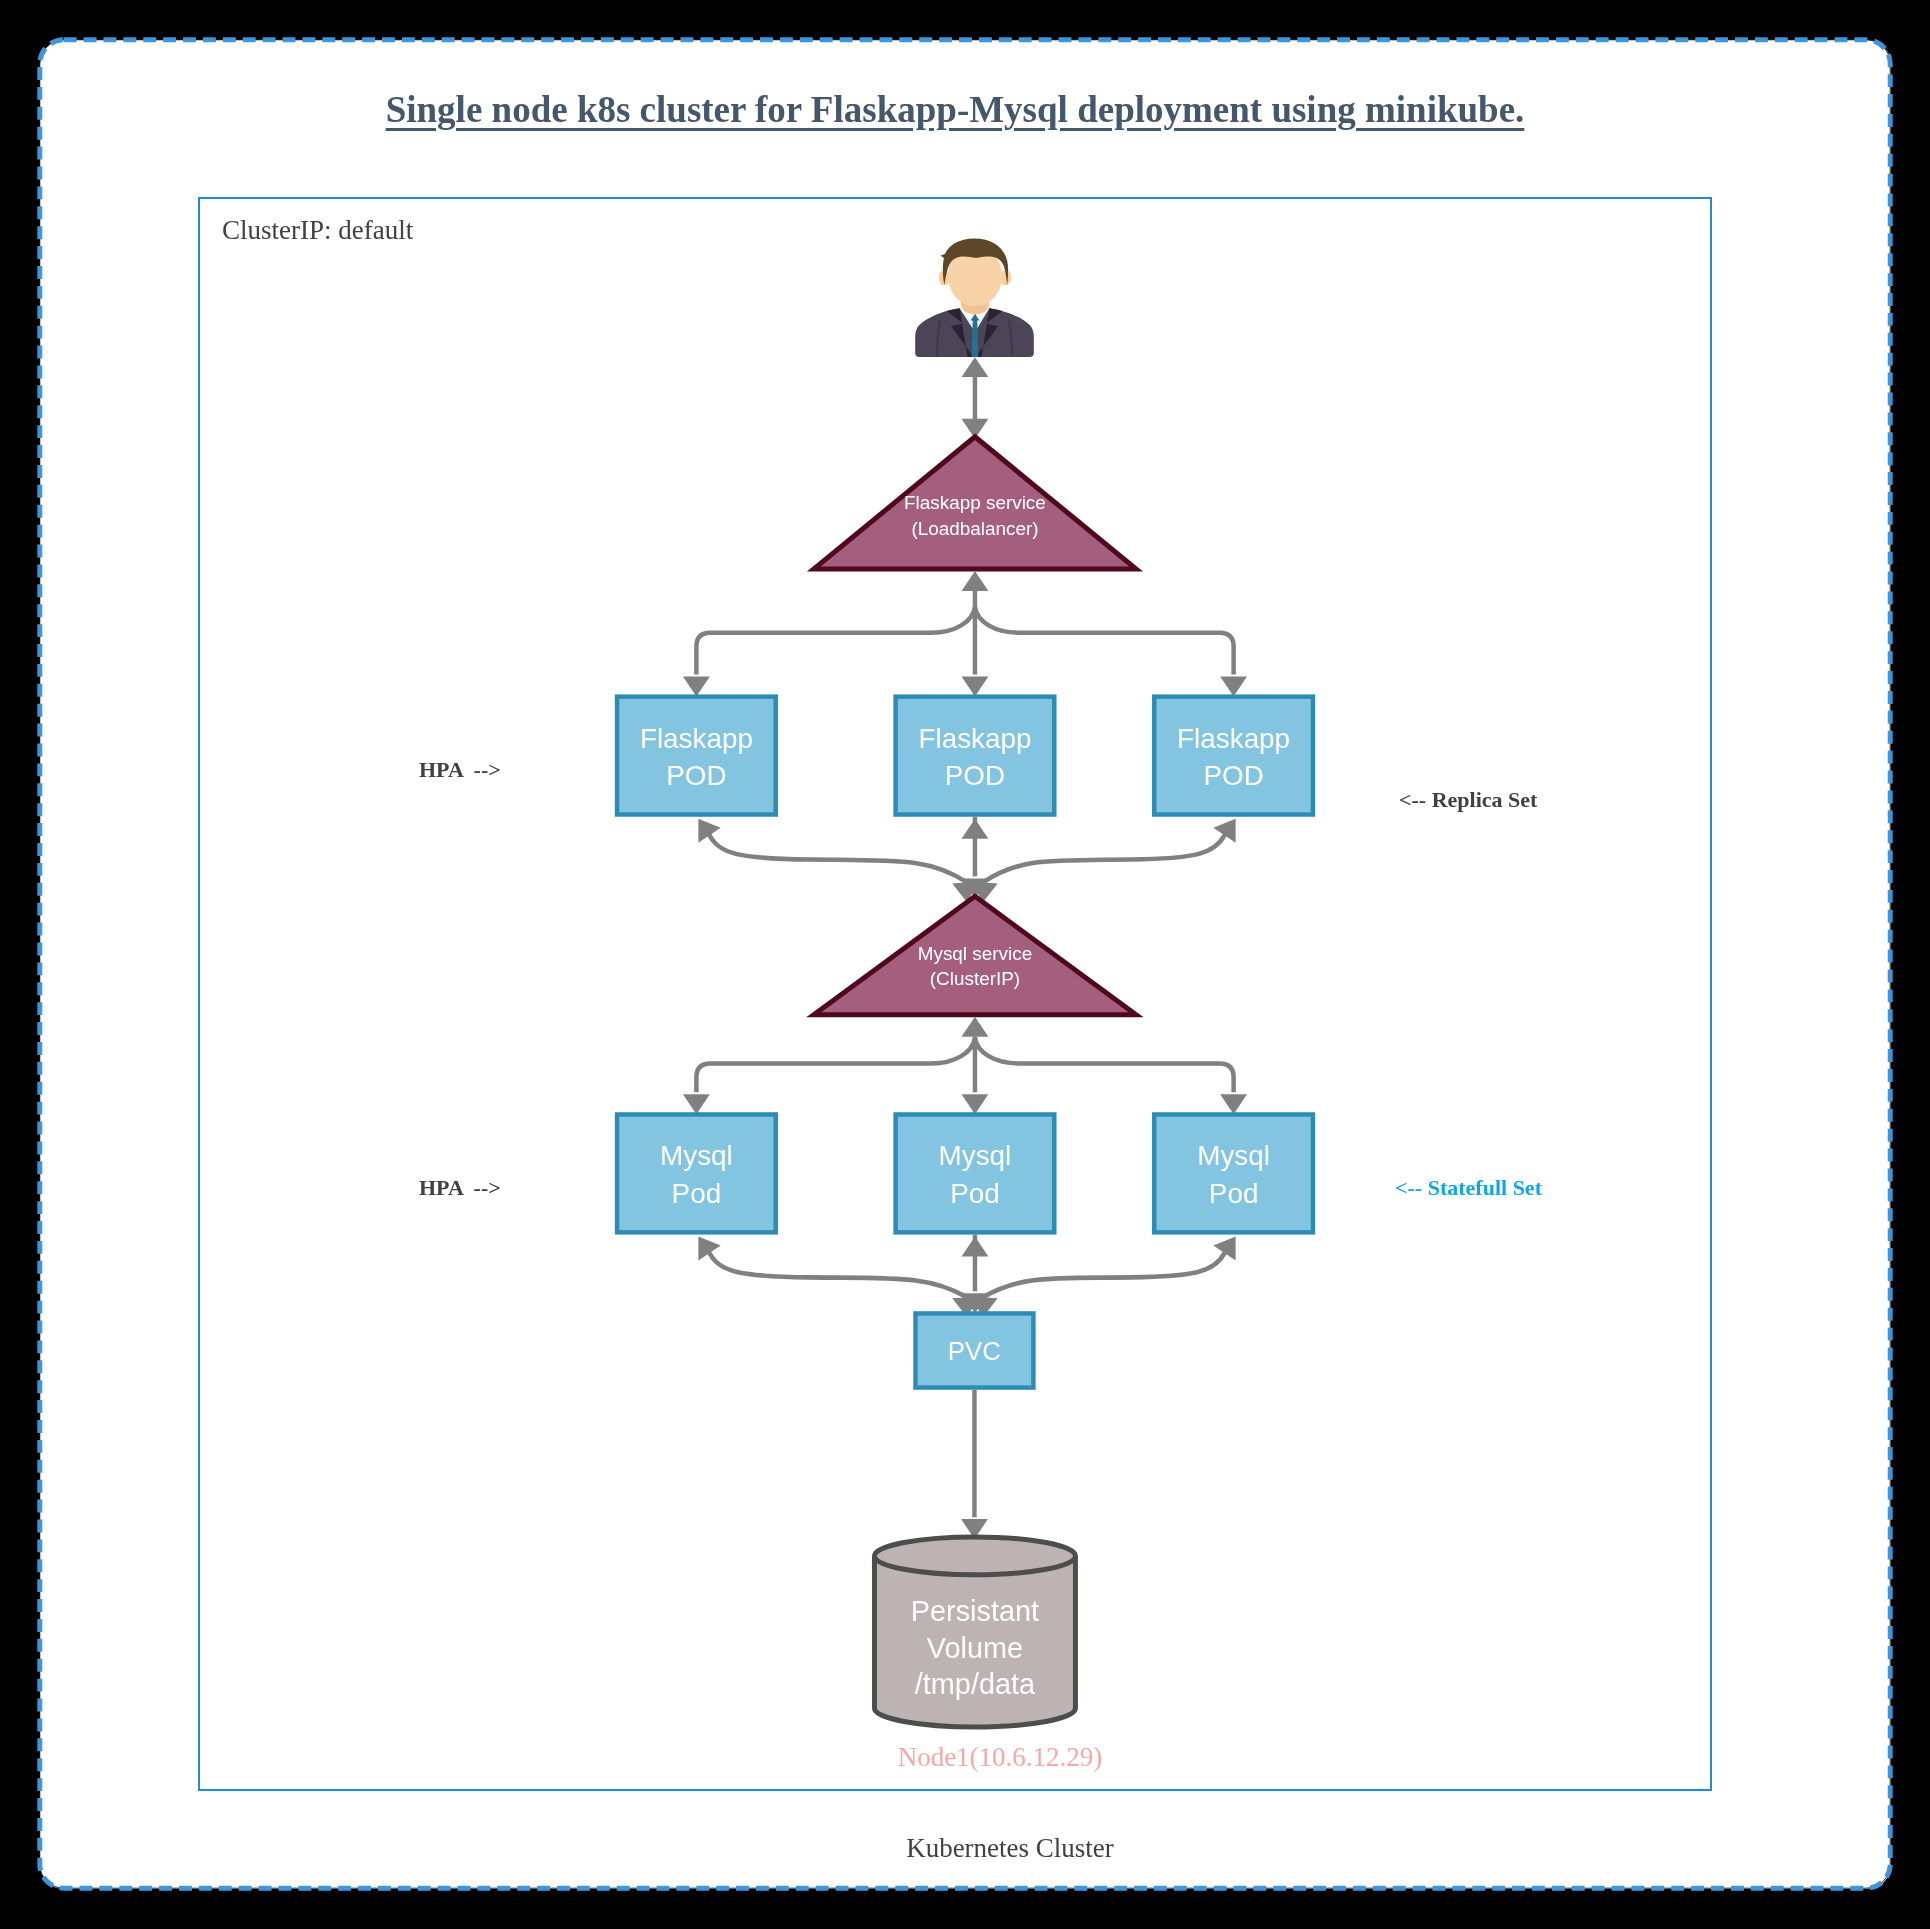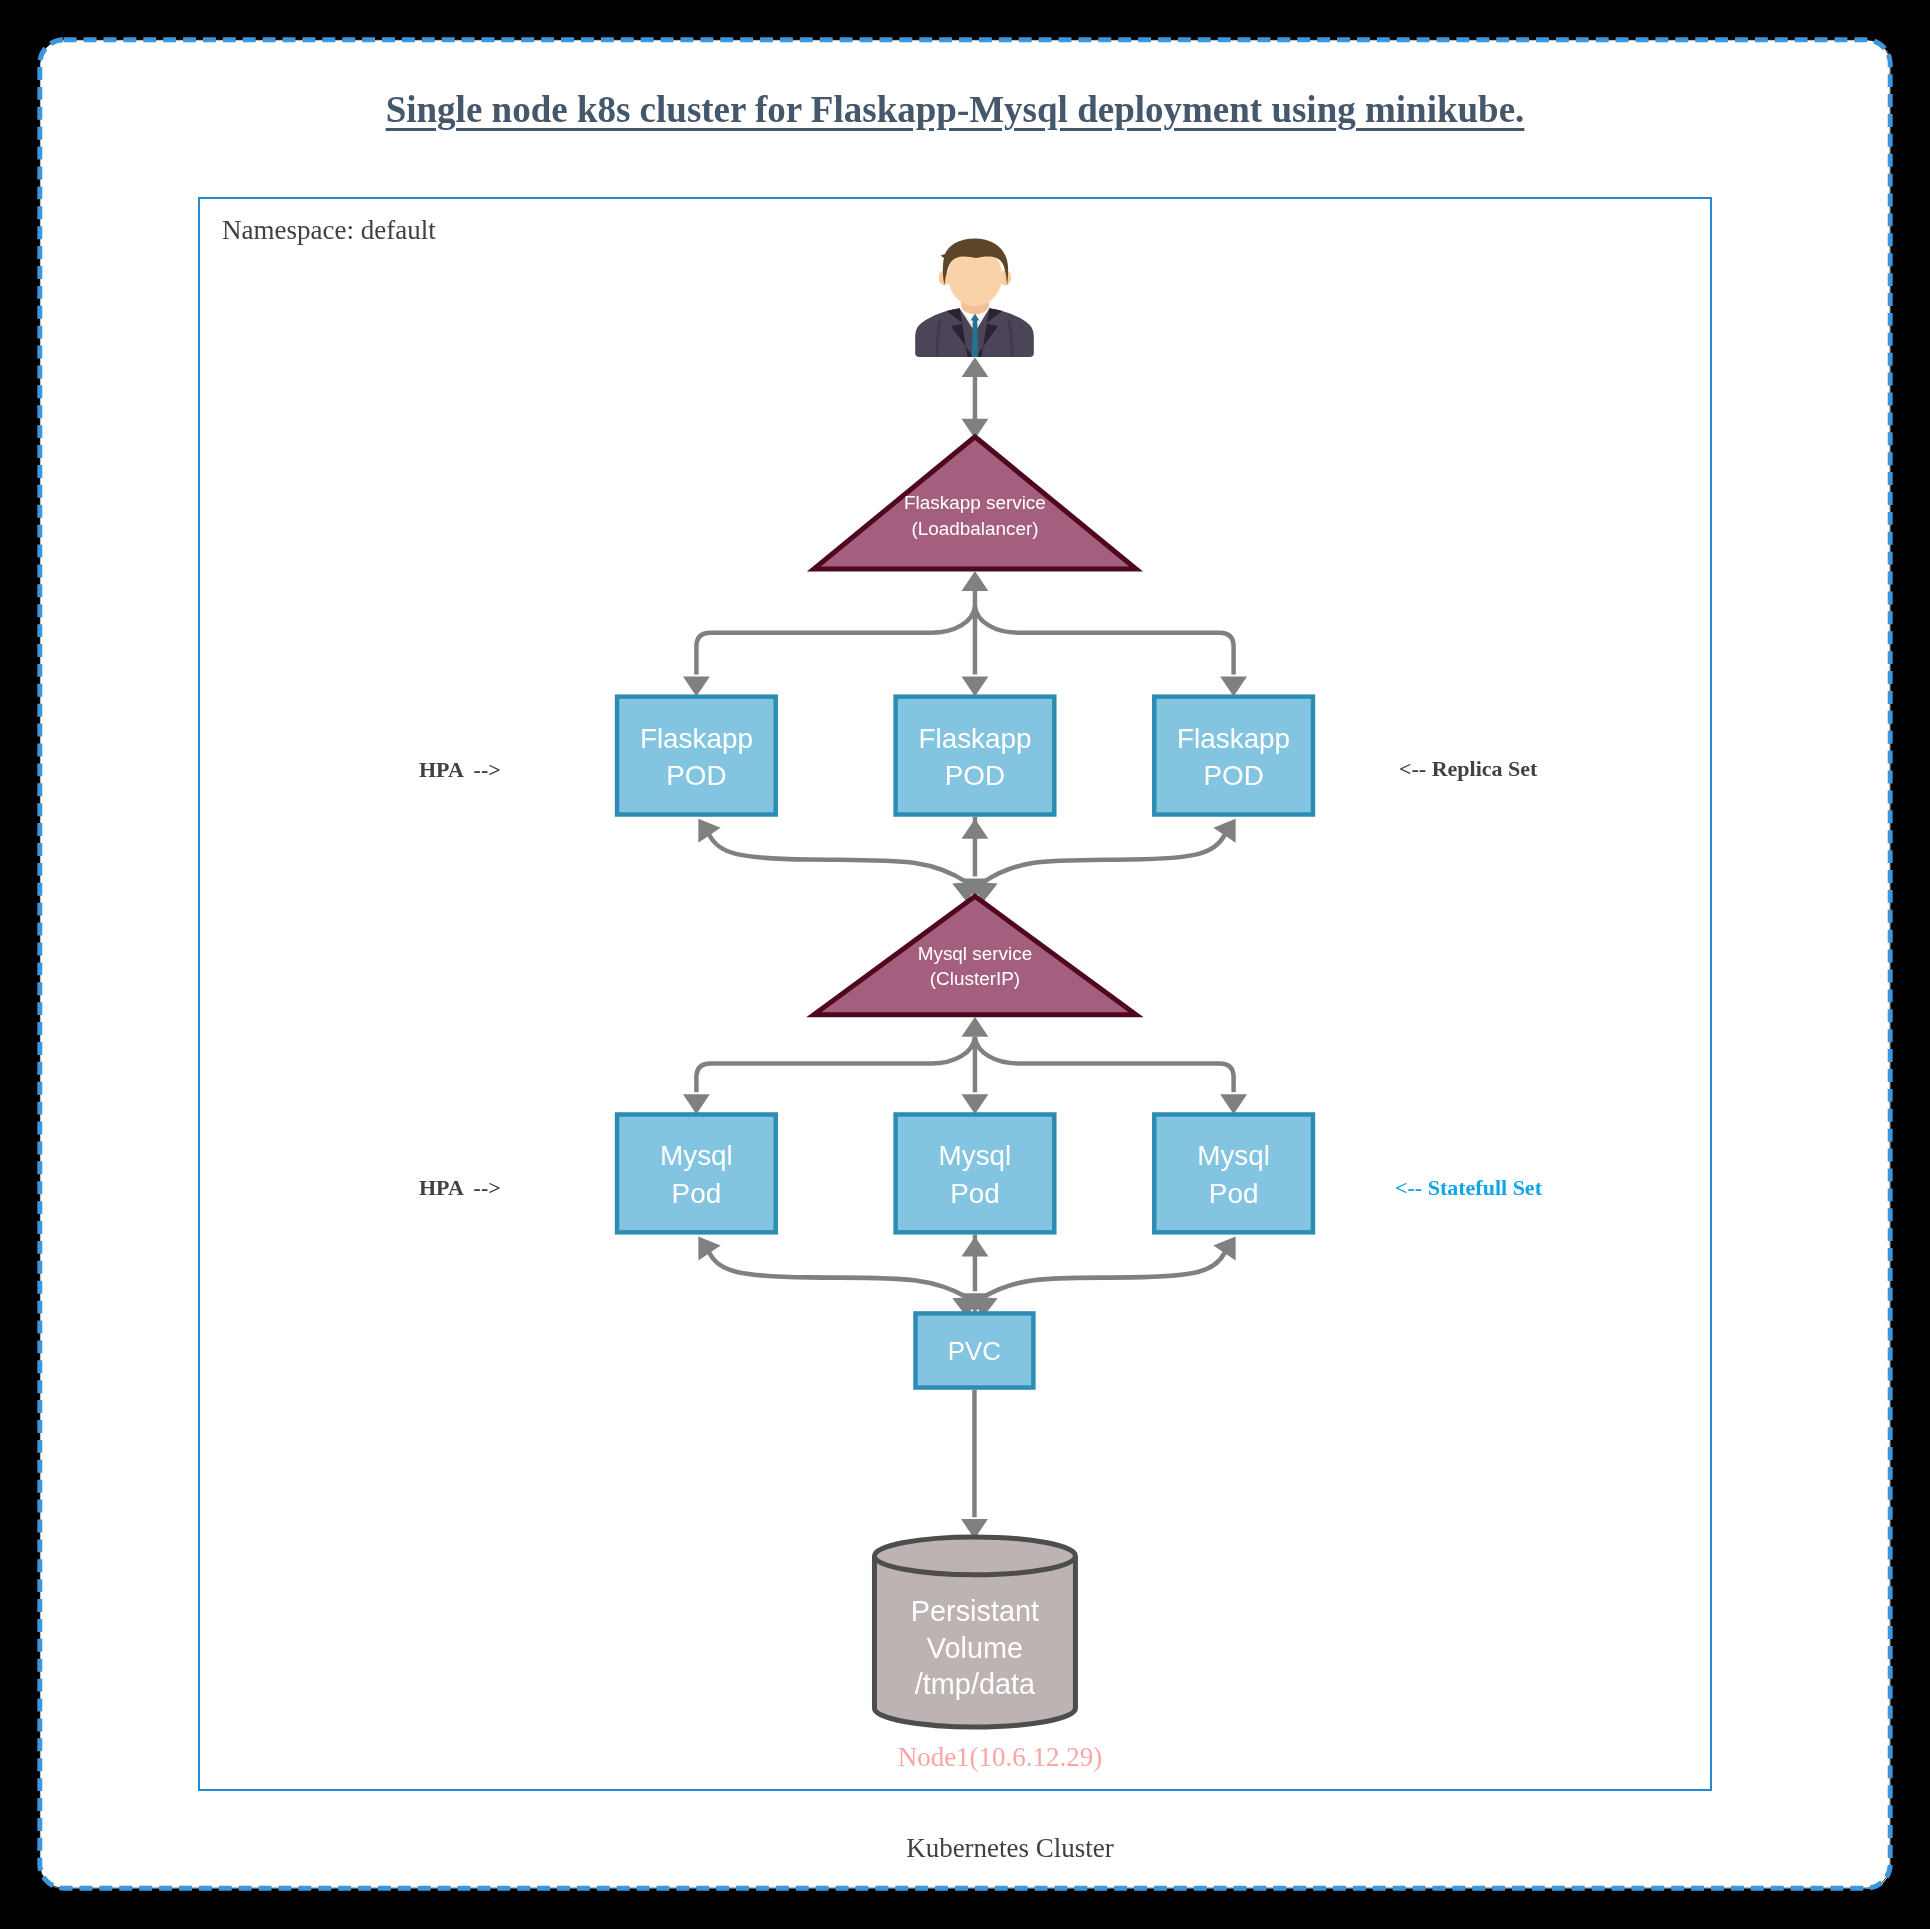--- a/index.html
+++ b/index.html
@@ -39,21 +39,21 @@
   #cluster-label{
     position:absolute;left:0;top:1833px;width:1924px;text-align:center;
     font-family:"Liberation Serif",serif;font-size:27px;color:#414141;padding-left:48px;
   }
 
   .ann{
     position:absolute;font-family:"Liberation Serif",serif;font-weight:bold;
     font-size:22px;color:#434343;white-space:pre;line-height:27px;
   }
   #ann-hpa-top{left:419px;top:756px;}
-  #ann-rs{left:1399px;top:755px;}
+  #ann-rs{left:1399px;top:786px;}
   #ann-hpa-bot{left:419px;top:1174px;}
   #ann-ss{left:1395px;top:1174px;}
 
   .shape-label{
     font-family:"Liberation Sans",sans-serif;fill:#ffffff;
     font-size:28px;text-anchor:middle;dominant-baseline:middle;
   }
   .vol-label{
     font-family:"Liberation Sans",sans-serif;fill:#ffffff;
     font-size:29px;text-anchor:middle;dominant-baseline:middle;
@@ -73,21 +73,21 @@
 
 <div id="stage">
 
   <div id="canvas">
 
     <div id="cluster-box"></div>
 
     <div id="title" style="color: rgb(69, 87, 106);">Single node k8s cluster for Flaskapp-Mysql deployment using minikube.</div>
 
     <div id="ns-box" style="border-color: rgb(35, 137, 216);"></div>
-    <div id="ns-label" style="color: rgb(65, 65, 65);">Namespace: default</div>
+    <div id="ns-label" style="color: rgb(65, 65, 65);">ClusterIP: default</div>
 
     <div id="node-label" style="color: #fca5a5; padding-left: 45px;">Node1(10.6.12.29)</div>
 
     <div id="cluster-label" style="color: rgb(65, 65, 65);">Kubernetes Cluster</div>
 
     <div class="ann" id="ann-hpa-top" style="color: rgb(65, 65, 65);">HPA  --&gt;</div>
     <div class="ann" id="ann-rs" style="color: rgb(65, 65, 65);">&lt;-- Replica Set</div>
     <div class="ann" id="ann-hpa-bot" style="color: rgb(65, 65, 65);">HPA  --&gt;</div>
     <div class="ann" id="ann-ss" style="color: #0ea5e9;">&lt;-- Statefull Set</div>
 

